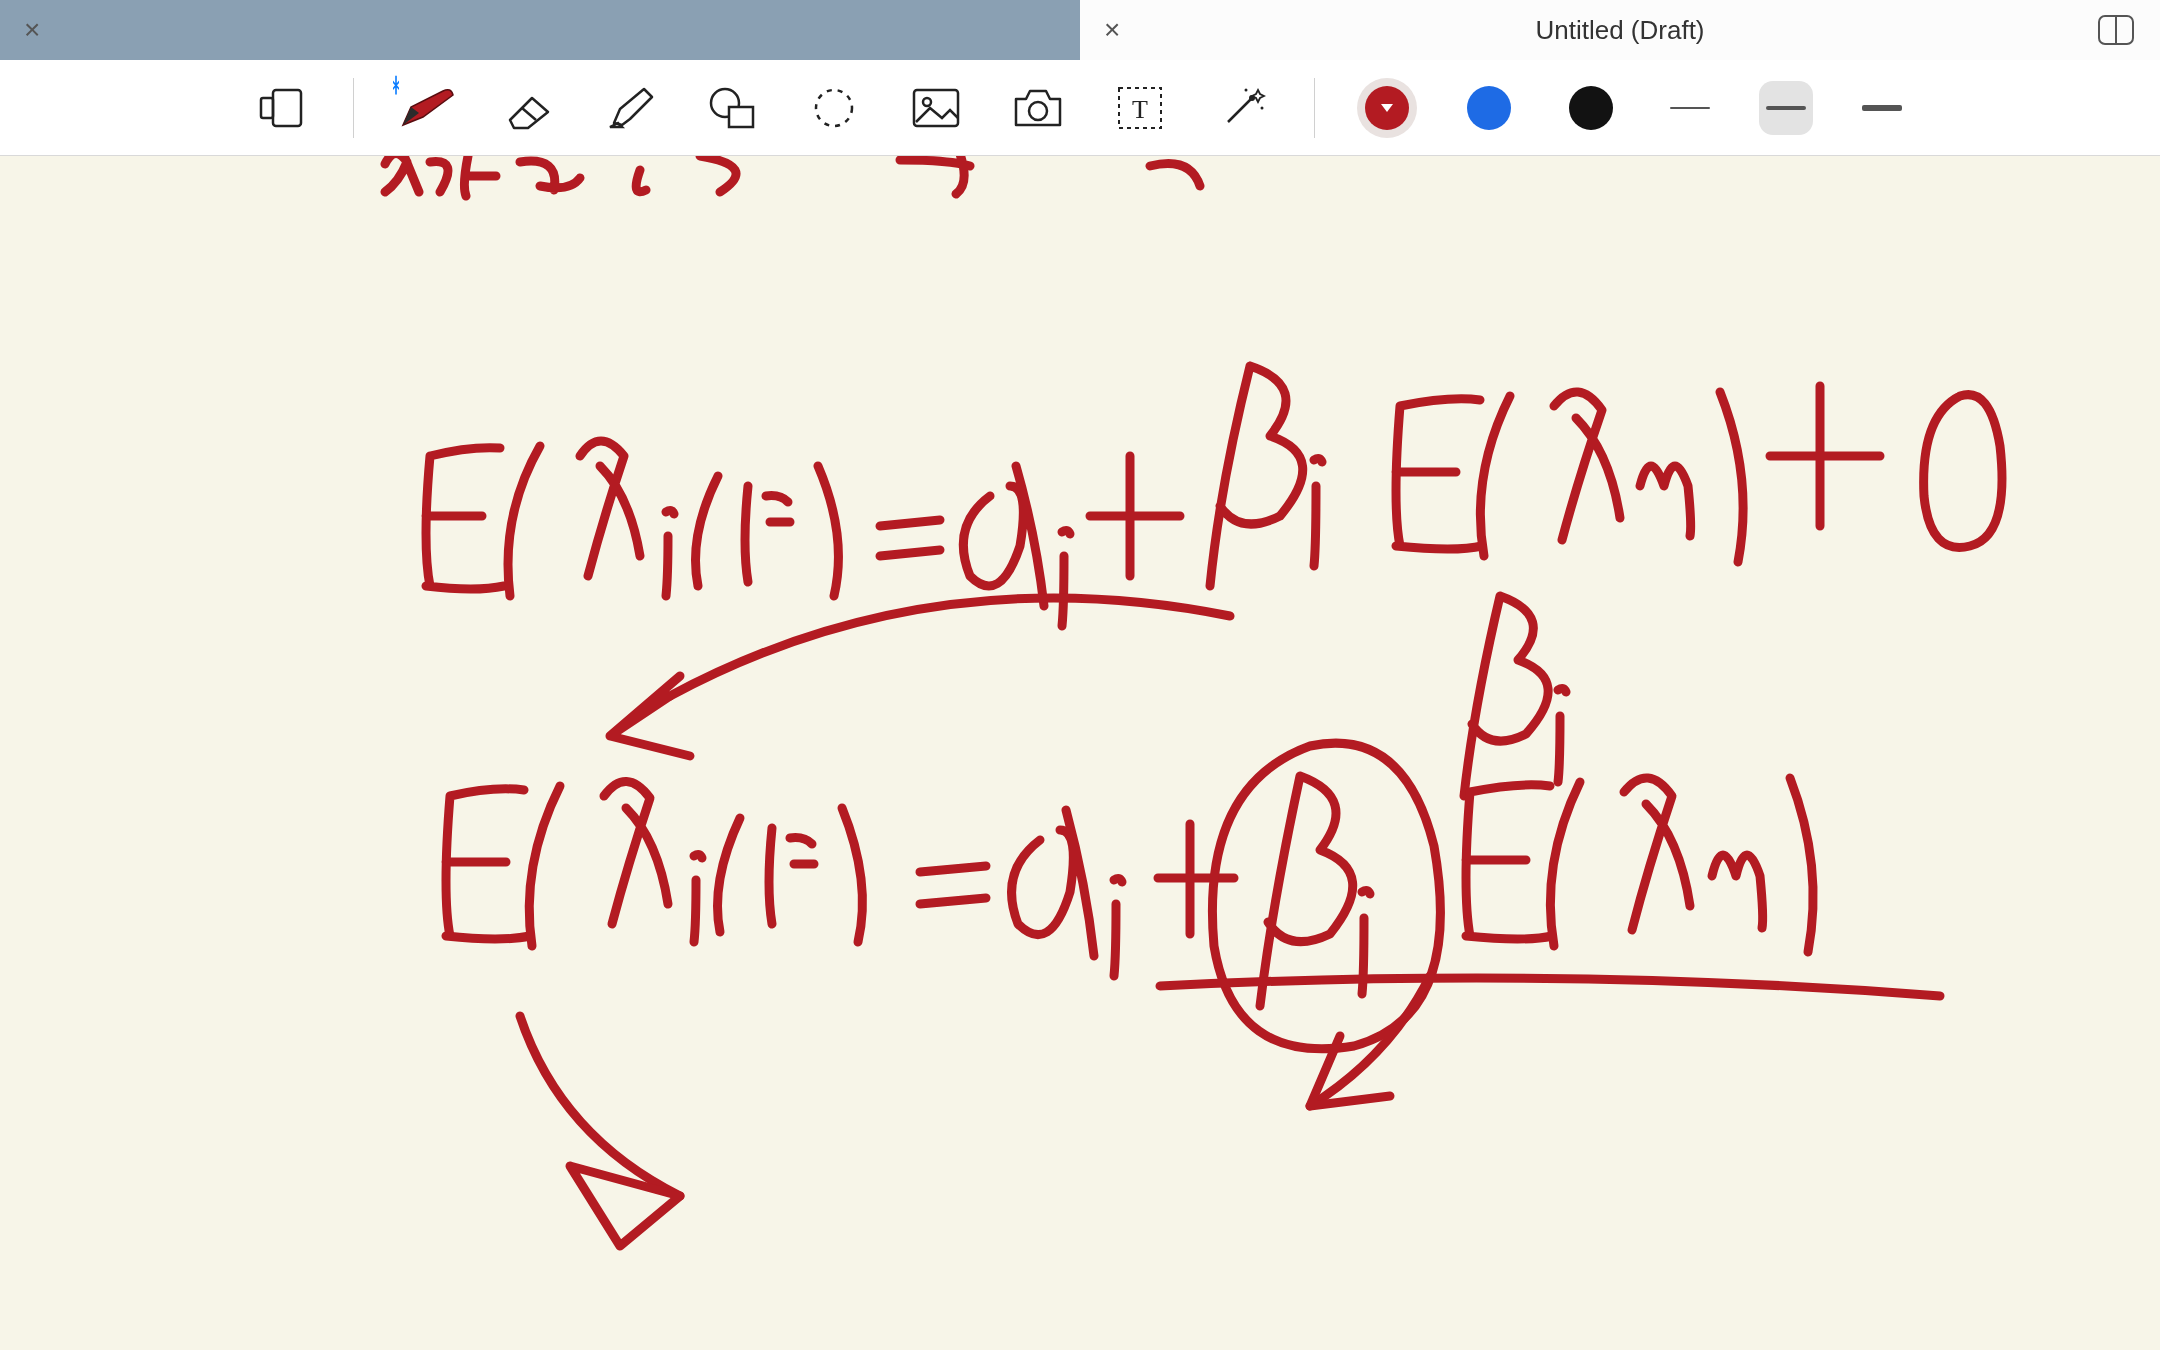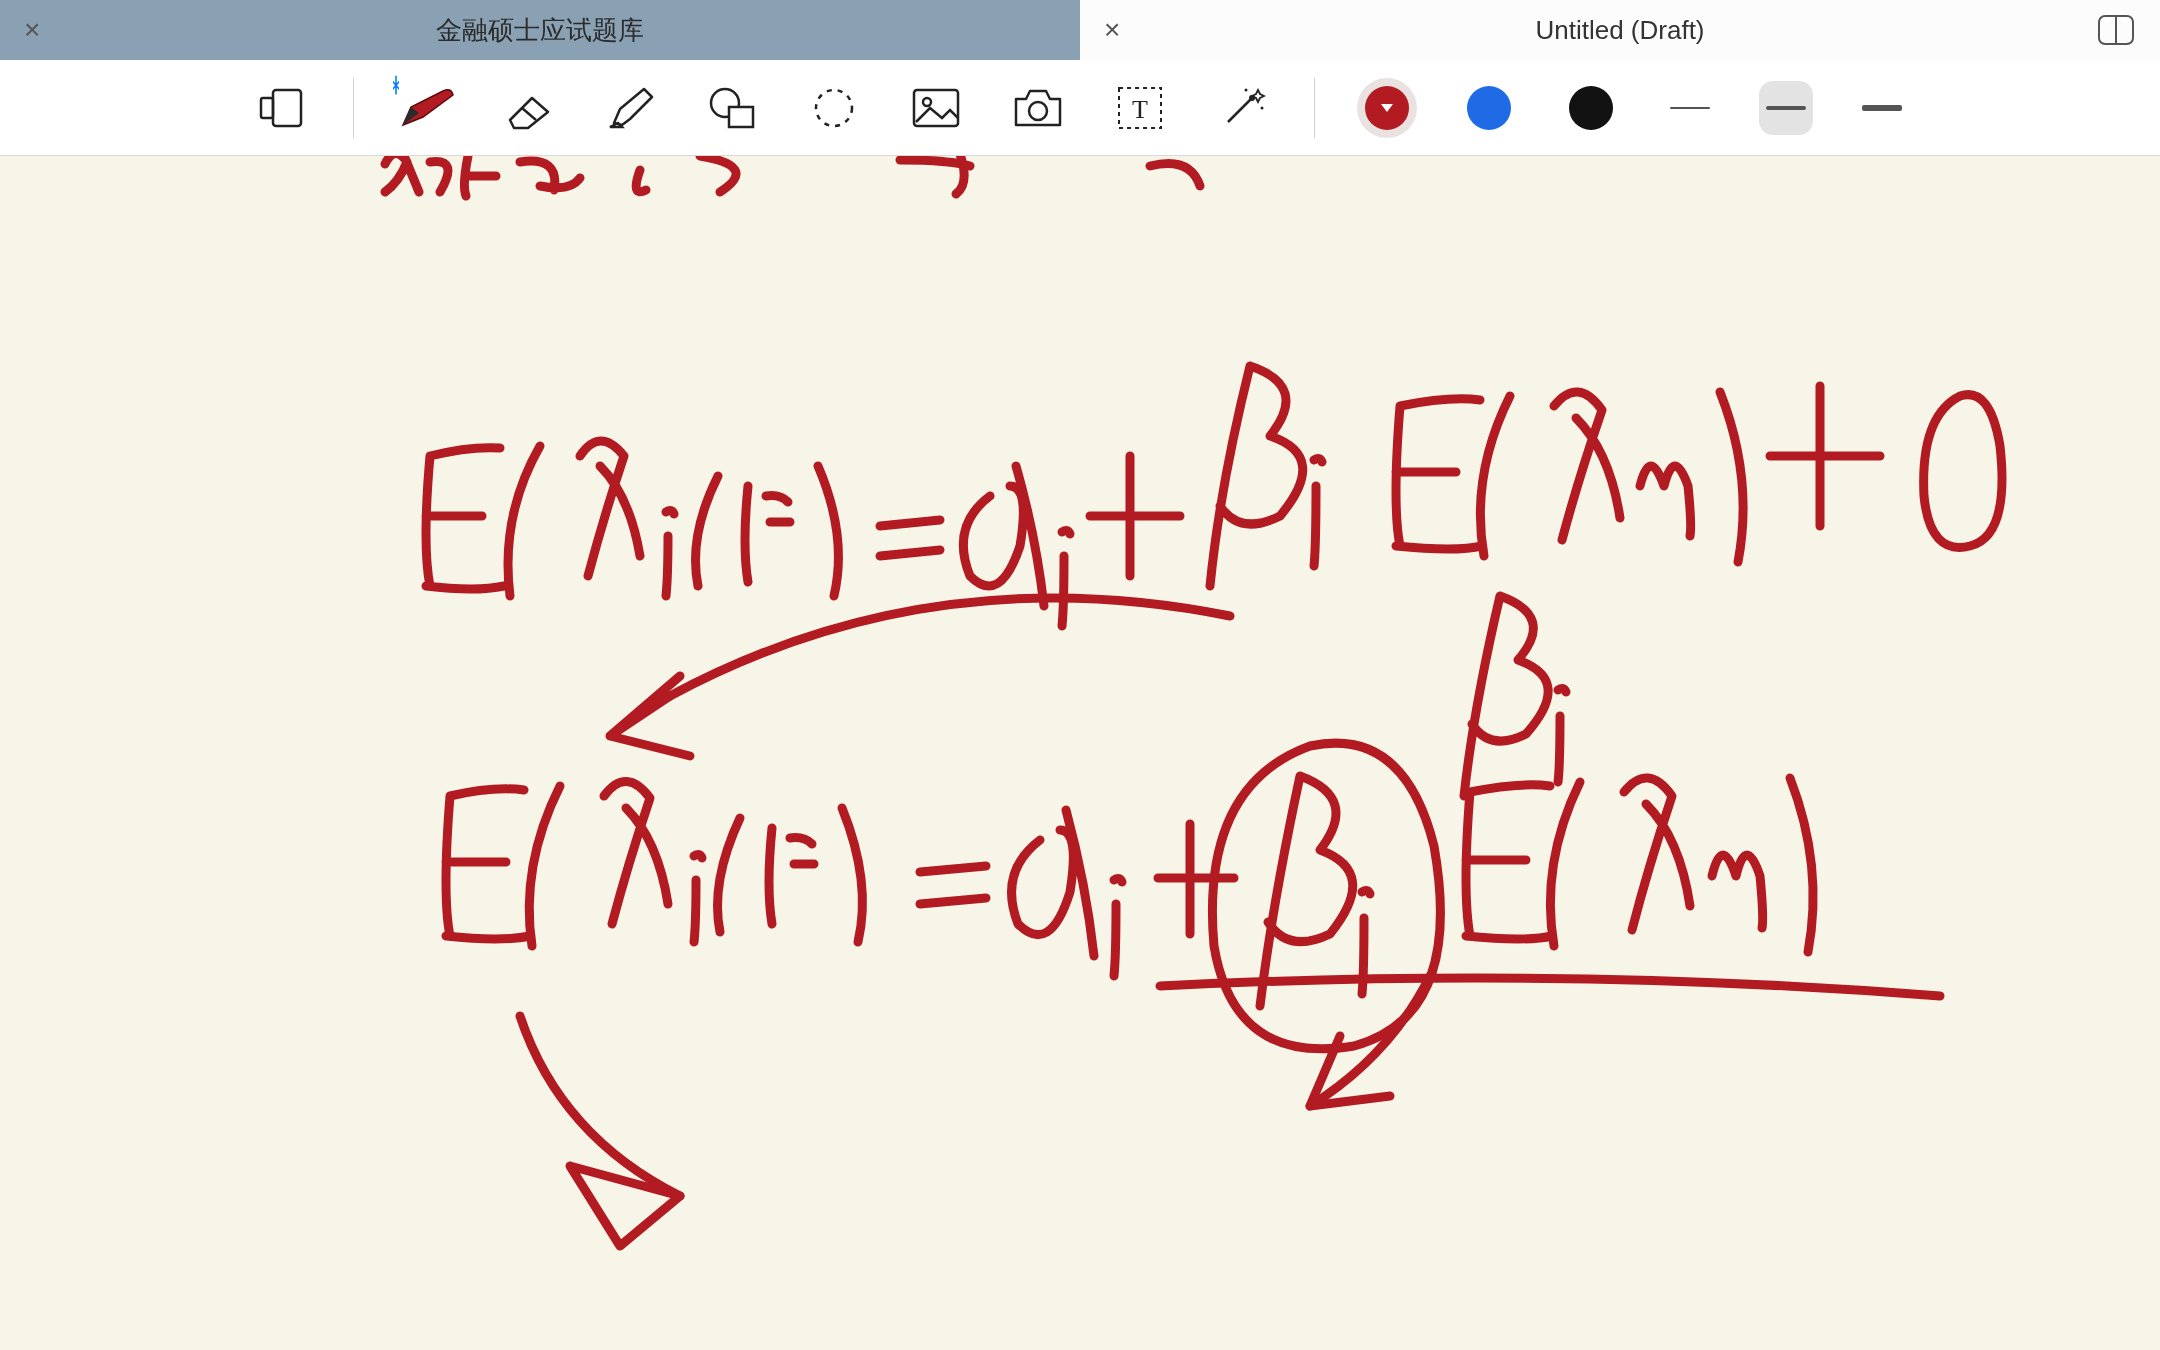--- a/index.html
+++ b/index.html
@@ -103,21 +103,20 @@
     background: #f7f5e8;
   }
   .canvas svg { position:absolute; top:0; left:0; }
 </style>
 </head>
 <body>
 
 <div class="tabbar">
   <div class="tab inactive">
     <span class="close">×</span>
-    <span class="title">金融硕士应试题库</span>
   </div>
   <div class="tab active">
     <span class="close">×</span>
     <span class="title">Untitled (Draft)</span>
     <span class="split">
       <svg width="36" height="30" viewBox="0 0 36 30">
         <rect x="1" y="1" width="34" height="28" rx="6" fill="none" stroke="#555" stroke-width="2"></rect>
         <line x1="18" y1="1" x2="18" y2="29" stroke="#555" stroke-width="2"></line>
       </svg>
     </span>

